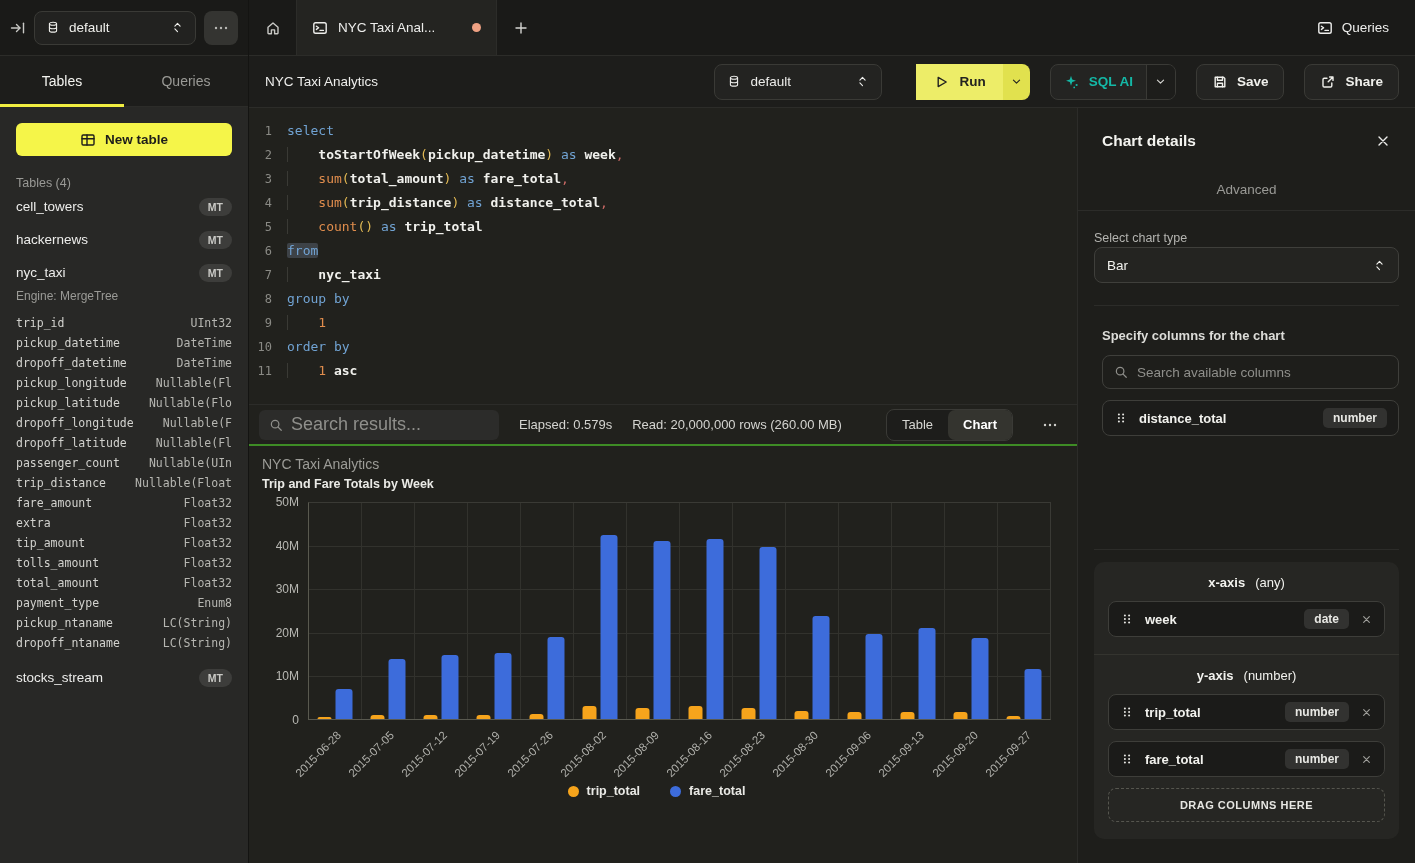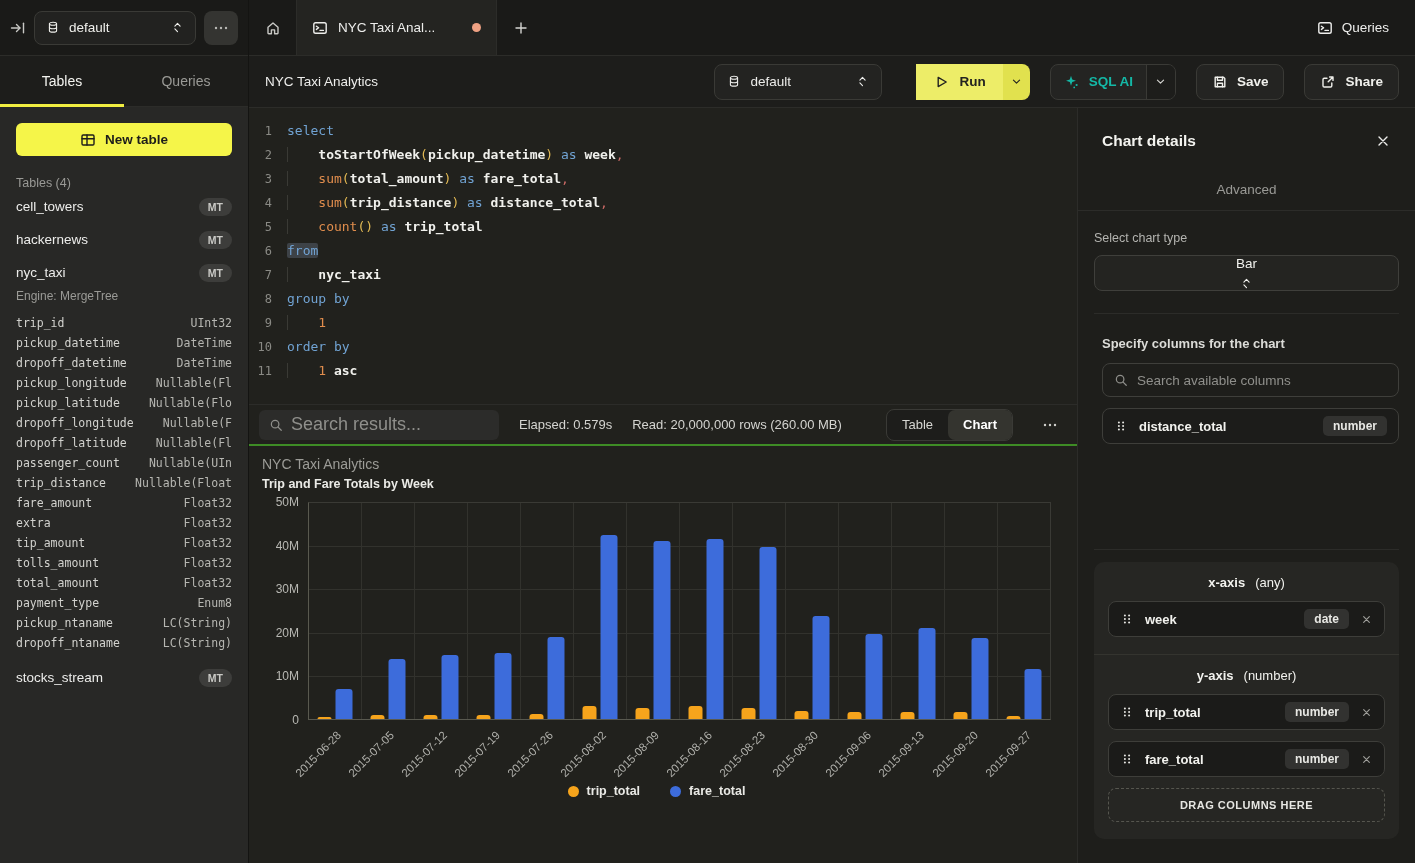--- a/index.html
+++ b/index.html
@@ -106,21 +106,21 @@
   .right-panel { flex:1; border-left:1px solid #2c2c29; background:#1e1e1b; display:flex; flex-direction:column; min-width:0; }
   .rp-header { display:flex; align-items:center; justify-content:space-between; padding:24px 24px 18px; }
   .rp-title { font-size:15.5px; font-weight:700; color:#f4f4f0; }
   .rp-close { color:#e2e2de; }
   .rp-tabs { display:flex; border-bottom:1px solid #2c2c29; }
   .rp-tab { flex:1; height:42px; display:flex; align-items:center; justify-content:center; font-size:13.5px; color:#9a9a96; position:relative; cursor:pointer; }
   .rp-tab.active { color:#f4f4f0; }
   .rp-tab.active::after { content:""; position:absolute; left:0; right:0; bottom:-1px; height:3px; background:#f1ee41; }
   .rp-body { padding:20px 16px 24px; display:flex; flex-direction:column; flex:1; min-height:0; }
   .rp-label { color:#b4b4b0; font-size:12.5px; }
-  .rp-select { margin-top:10px; height:36px; border:1px solid #3f3f3b; border-radius:8px; background:#242421; display:flex; align-items:center; padding:0 12px; font-size:13.5px; color:#f2f2ee; cursor:pointer;flex-direction:column; }
+  .rp-select { margin-top:2px; height:36px; border:1px solid #3f3f3b; border-radius:8px; background:#242421; display:flex; align-items:center; padding:0 12px; font-size:13.5px; color:#f2f2ee; cursor:pointer; }
   .rp-select .grow { flex:1; }
   .rp-div { border-top:1px solid #2c2c29; margin-top:22px; }
   .rp-label2 { margin-top:22px; color:#dcdcd8; font-size:13px; font-weight:700; padding-left:8px; }
   .rp-search { margin-top:12px; height:34px; border:1px solid #3f3f3b; border-radius:8px; display:flex; align-items:center; gap:9px; padding:0 11px; color:#8f8f8b; margin-left:8px; }
   .rp-search input { background:transparent; border:none; outline:none; color:#e8e8e4; font-size:13.5px; width:100%; font-family:inherit; }
   .rp-search input::placeholder { color:#8f8f8b; }
   .chip { height:36px; border:1px solid #3e3e3a; border-radius:8px; background:#1c1c1a; display:flex; align-items:center; gap:11px; padding:0 11px; margin-top:11px; cursor:grab; }
   .chip .cname { flex:1; font-size:13px; font-weight:700; color:#f2f2ee; }
   .type-badge { background:#323230; border-radius:5px; padding:3px 10px; font-size:12px; font-weight:600; color:#e8e8e4; }
   .chip .grip { color:#e8e8e4; }

